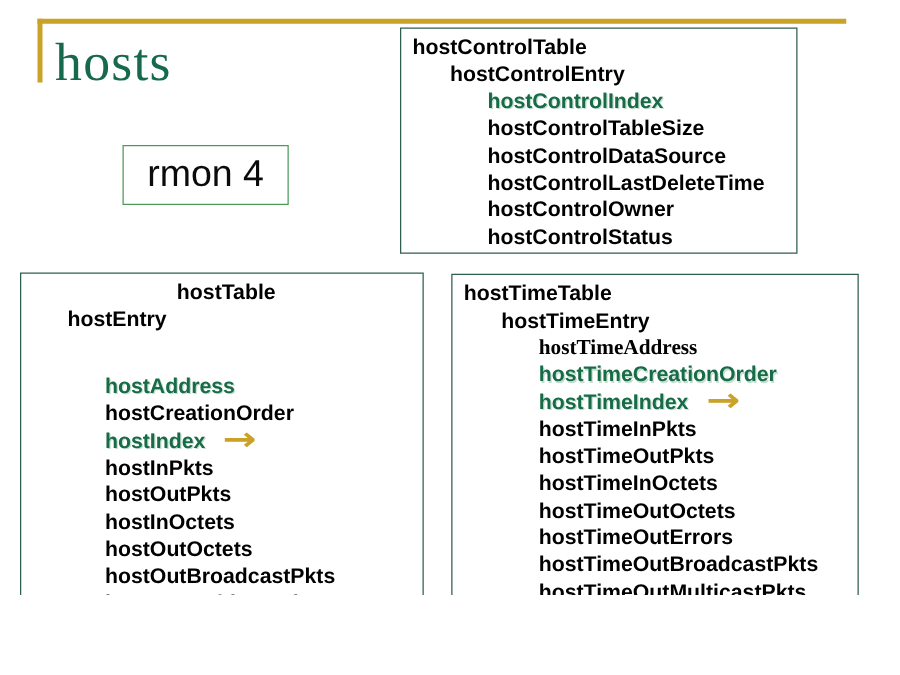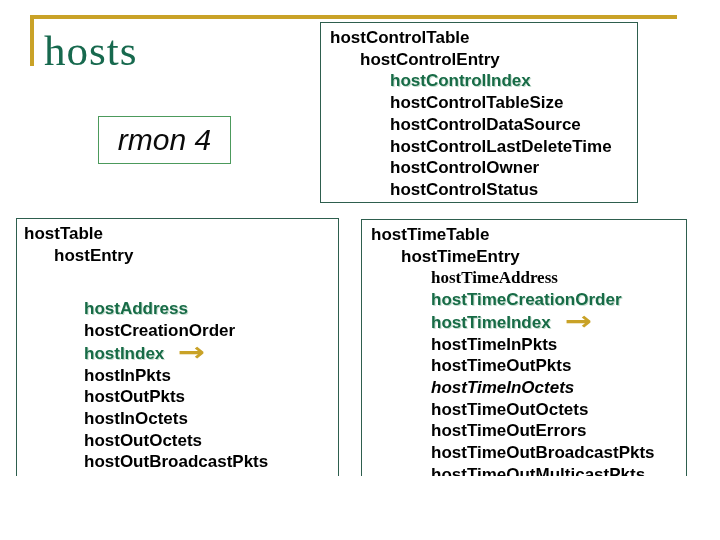--- a/index.html
+++ b/index.html
@@ -37,21 +37,20 @@
     position: absolute;
     left: 98px; top: 116px;
     width: 133px; height: 48px;
     box-sizing: border-box;
     border: 1px solid #4C9A5C;
     display: flex;
     align-items: center;
     justify-content: center;
     font-size: 30px;
     color: #0b0b0b;
-    font-style: italic;
   }
   .mib-box {
     position: absolute;
     box-sizing: border-box;
     border: 1px solid #2E5E4E;
     background: #ffffff;
     font-weight: bold;
     font-size: 17px;
     color: #000000;
   }
@@ -101,42 +100,42 @@
       <div class="mib-item" style="padding-left: 30px;"><span class="lbl">hostControlEntry</span></div>
       <div class="mib-item hl" style="padding-left: 60px;"><span class="lbl">hostControlIndex</span></div>
       <div class="mib-item" style="padding-left: 60px;"><span class="lbl">hostControlTableSize</span></div>
       <div class="mib-item" style="padding-left: 60px;"><span class="lbl">hostControlDataSource</span></div>
       <div class="mib-item" style="padding-left: 60px;"><span class="lbl">hostControlLastDeleteTime</span></div>
       <div class="mib-item" style="padding-left: 60px;"><span class="lbl">hostControlOwner</span></div>
       <div class="mib-item" style="padding-left: 60px;"><span class="lbl">hostControlStatus</span></div>
     </div>
 
   <div class="mib-box box-host">
-      <div class="mib-item" style="padding-left: 0px;"><span class="lbl">hostTable</span></div>
+      <div class="mib-item" style="padding-left: 0px; text-align: center;"><span class="lbl">hostTable</span></div>
       <div class="mib-item" style="padding-left: 30px;"><span class="lbl">hostEntry</span></div>
       <div class="mib-item hl" style="padding-left: 60px; margin-top: 32px;"><span class="lbl">hostAddress</span></div>
       <div class="mib-item" style="padding-left: 60px;"><span class="lbl">hostCreationOrder</span></div>
       <div class="mib-item hl" style="padding-left: 60px;"><span class="lbl">hostIndex</span><span class="arrow">→</span></div>
       <div class="mib-item" style="padding-left: 60px;"><span class="lbl">hostInPkts</span></div>
       <div class="mib-item" style="padding-left: 60px;"><span class="lbl">hostOutPkts</span></div>
       <div class="mib-item" style="padding-left: 60px;"><span class="lbl">hostInOctets</span></div>
       <div class="mib-item" style="padding-left: 60px;"><span class="lbl">hostOutOctets</span></div>
       <div class="mib-item" style="padding-left: 60px;"><span class="lbl">hostOutBroadcastPkts</span></div>
       <div class="mib-item" style="padding-left: 60px;"><span class="lbl">hostOutMulticastPkts</span></div>
     </div>
 
   <div class="mib-box box-time">
       <div class="mib-item" style="padding-left: 0px;"><span class="lbl">hostTimeTable</span></div>
       <div class="mib-item" style="padding-left: 30px;"><span class="lbl">hostTimeEntry</span></div>
       <div class="mib-item" style="padding-left: 60px; font-family: Liberation Serif, serif;"><span class="lbl">hostTimeAddress</span></div>
       <div class="mib-item hl" style="padding-left: 60px;"><span class="lbl">hostTimeCreationOrder</span></div>
       <div class="mib-item hl" style="padding-left: 60px;"><span class="lbl">hostTimeIndex</span><span class="arrow">→</span></div>
       <div class="mib-item" style="padding-left: 60px;"><span class="lbl">hostTimeInPkts</span></div>
       <div class="mib-item" style="padding-left: 60px;"><span class="lbl">hostTimeOutPkts</span></div>
-      <div class="mib-item" style="padding-left: 60px; font-style: italic;"><span class="lbl">hostTimeInOctets</span></div>
+      <div class="mib-item" style="padding-left: 60px;"><span class="lbl">hostTimeInOctets</span></div>
       <div class="mib-item" style="padding-left: 60px;"><span class="lbl">hostTimeOutOctets</span></div>
       <div class="mib-item" style="padding-left: 60px;"><span class="lbl">hostTimeOutErrors</span></div>
       <div class="mib-item" style="padding-left: 60px;"><span class="lbl">hostTimeOutBroadcastPkts</span></div>
       <div class="mib-item" style="padding-left: 60px;"><span class="lbl">hostTimeOutMulticastPkts</span></div>
     </div>
 
   <div class="gold-bottom"></div>
 </div>
 
 </body></html>

